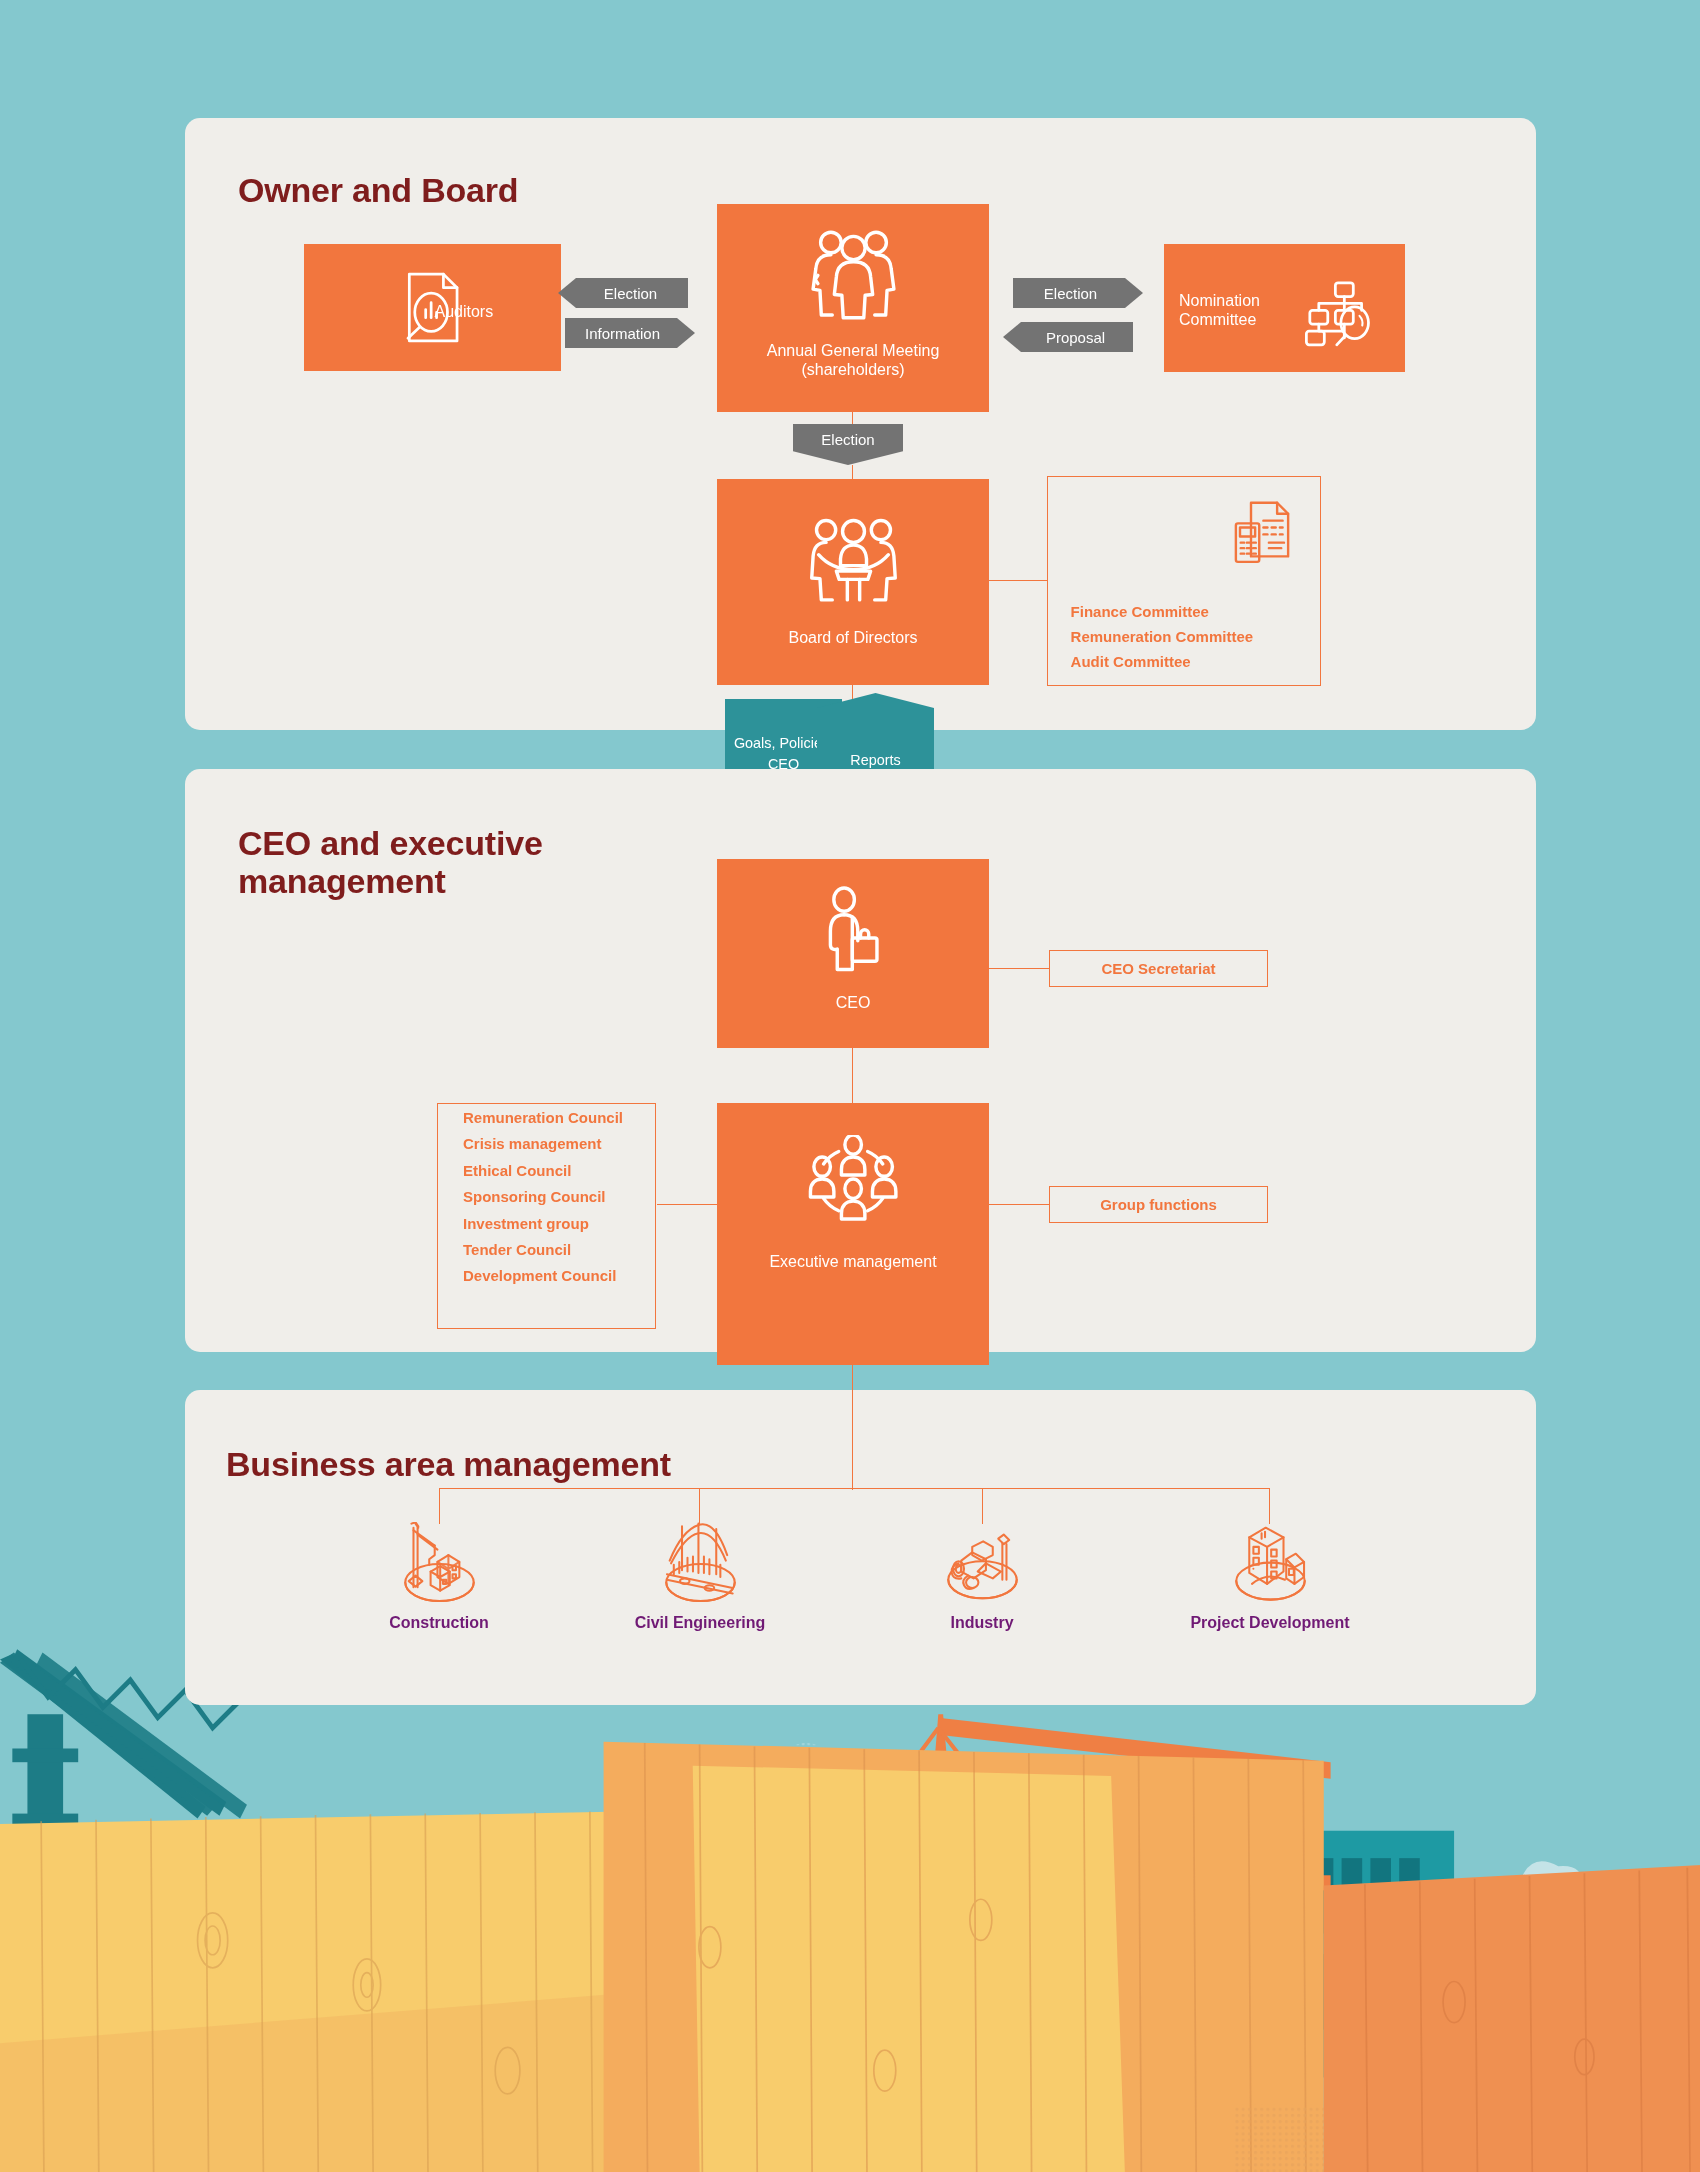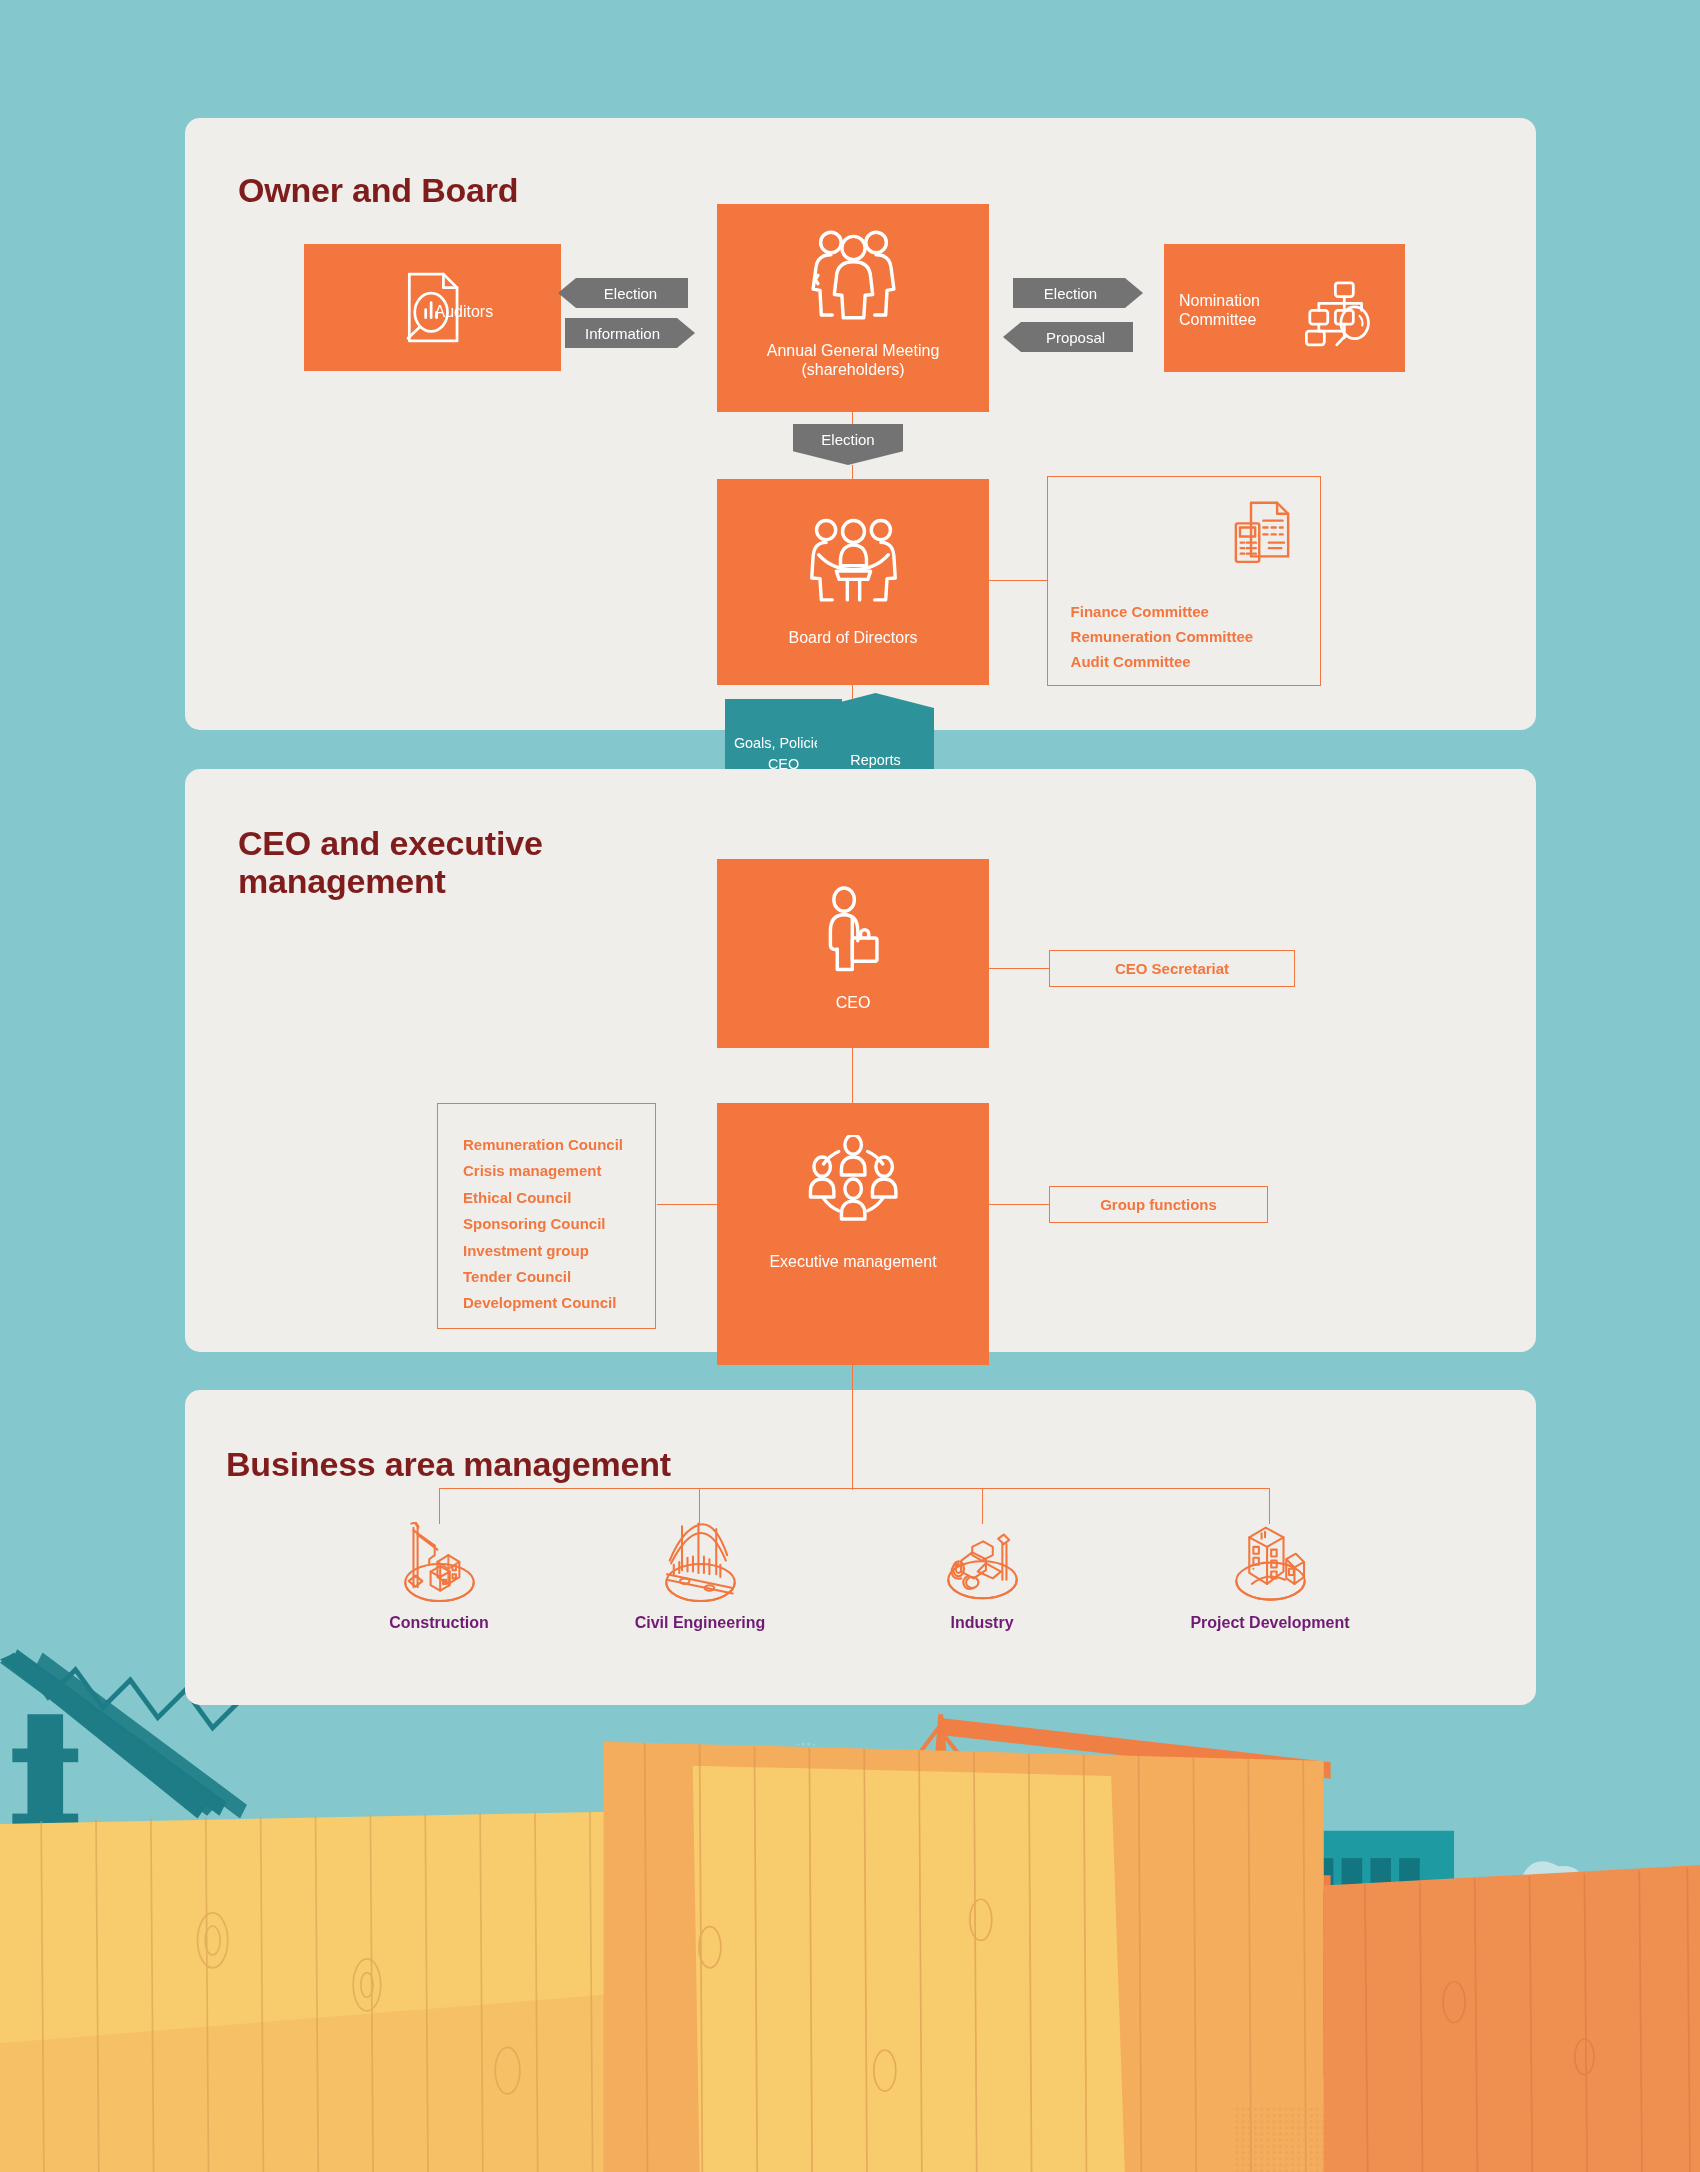--- a/index.html
+++ b/index.html
@@ -139,26 +139,26 @@
     border: 1.4px solid #f2763e;
     background: transparent;
     color: #f2763e;
     font-size: 15px;
     font-weight: bold;
   }
   #ubox-committees { left: 1047px; top: 476px; width: 274px; height: 210px; }
   #ubox-committees .clist { position: absolute; left: 22.6px; top: 123px; line-height: 1.65; }
   #ubox-committees .cicon { position: absolute; right: 29px; top: 23px; }
 
-  #ubox-secretariat { left: 1049px; top: 950px; width: 246px; height: 37px;
+  #ubox-secretariat { left: 1049px; top: 950px; width: 219px; height: 37px;
                       display:flex; align-items:center; justify-content:center; }
   #ubox-group { left: 1049px; top: 1186px; width: 219px; height: 37px;
                 display:flex; align-items:center; justify-content:center; }
   #ubox-councils { left: 437px; top: 1103px; width: 219px; height: 226px; }
-  #ubox-councils .clist { position: absolute; left: 25px; top: 28px; line-height: 1.76; }
+  #ubox-councils .clist { position: absolute; left: 25px; top: 1px; line-height: 1.76; }
 
   
   .ln { position: absolute; background: #f2763e; }
   .lnh { height: 1.4px; }
   .lnv { width: 1.4px; }
 
   
   .ba-item { position: absolute; width: 206px; text-align: center; }
   .ba-item .ba-icon { height: 82px; display: flex; align-items: flex-end; justify-content: center; }
   .ba-item .ba-label {

